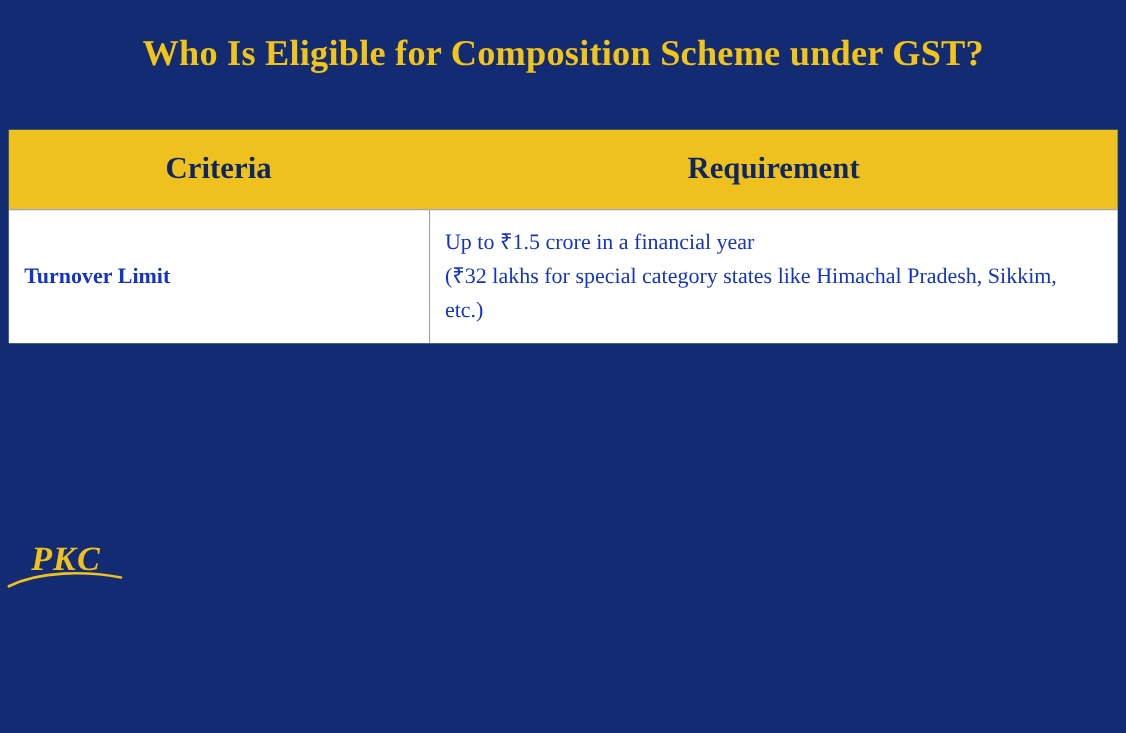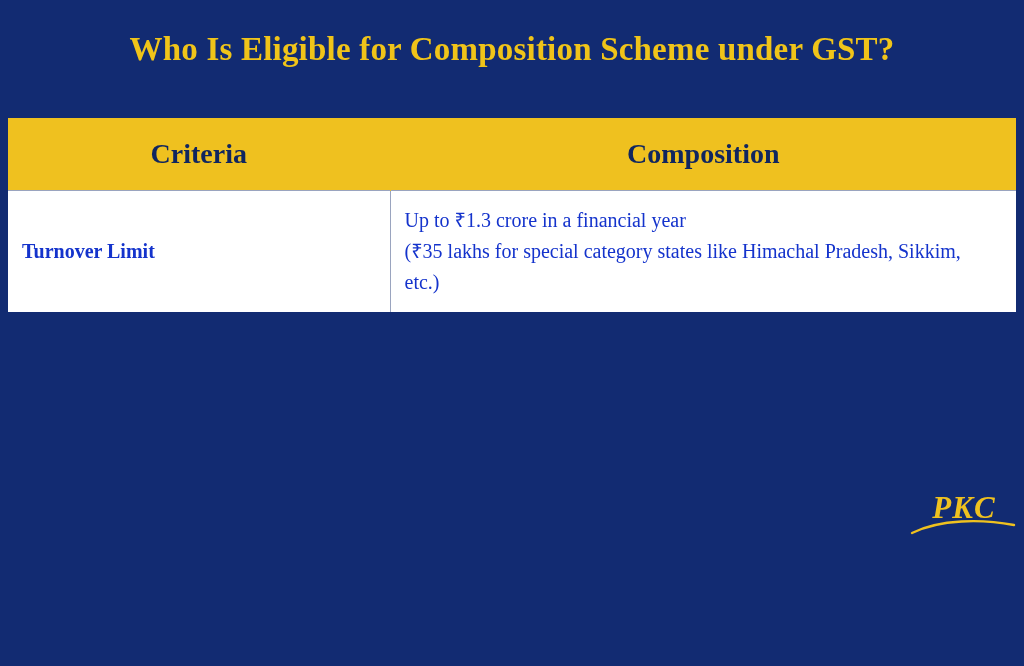--- a/index.html
+++ b/index.html
@@ -88,21 +88,21 @@
     display: block;
   }
   .logo-area {
     position: absolute;
     left: 0;
     right: 0;
     bottom: 8px;
     height: 50px;
     display: flex;
     align-items: center;
-    justify-content: flex-end;
+    justify-content: flex-start;
   }
   .logo {
     position: relative;
     width: 120px;
     height: 46px;
   }
   .logo-text {
     position: absolute;
     left: 0;
     top: 0;
@@ -133,29 +133,29 @@
 
   <div class="table-wrap">
     <table class="eligibility">
       <colgroup>
         <col class="c1">
         <col class="c2">
       </colgroup>
       <thead>
         <tr>
           <th class="left-head">Criteria</th>
-          <th>Composition</th>
+          <th>Requirement</th>
         </tr>
       </thead>
       <tbody>
         <tr>
           <td class="criteria">Turnover Limit</td>
           <td class="requirement">
-            <span class="line">Up to ₹1.3 crore in a financial year</span>
-            <span class="line">(₹35 lakhs for special category states like Himachal Pradesh, Sikkim, etc.)</span>
+            <span class="line">Up to ₹1.5 crore in a financial year</span>
+            <span class="line">(₹32 lakhs for special category states like Himachal Pradesh, Sikkim, etc.)</span>
           </td>
         </tr>
       </tbody>
     </table>
   </div>
 
   <div class="logo-area">
     <div class="logo">
       <div class="logo-text">PKC</div>
       <svg class="logo-swoosh" viewBox="0 0 108 18">

